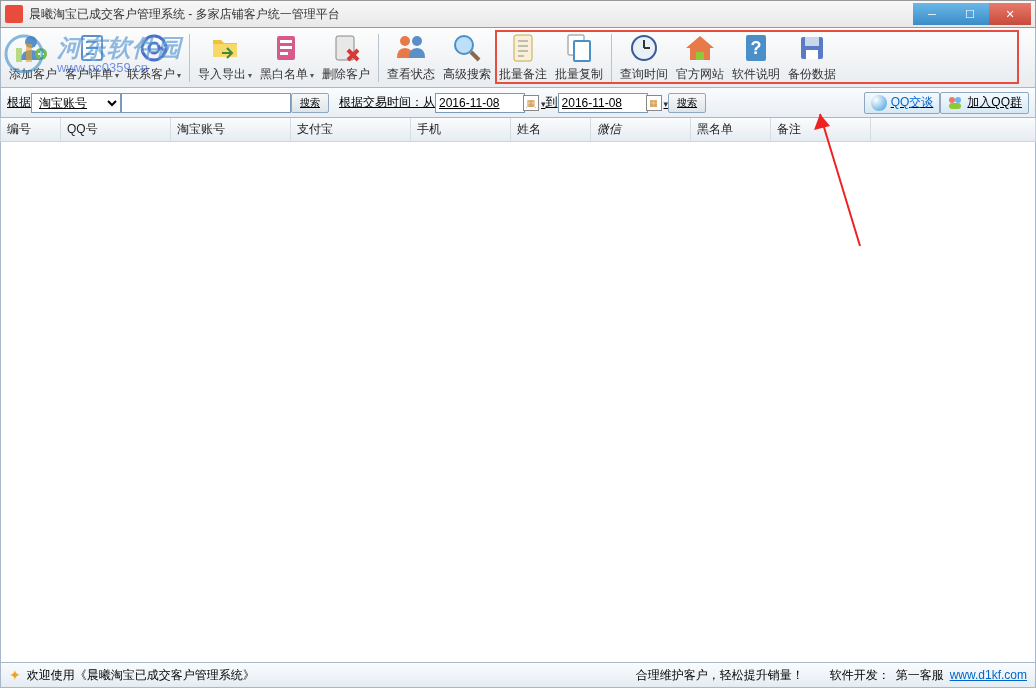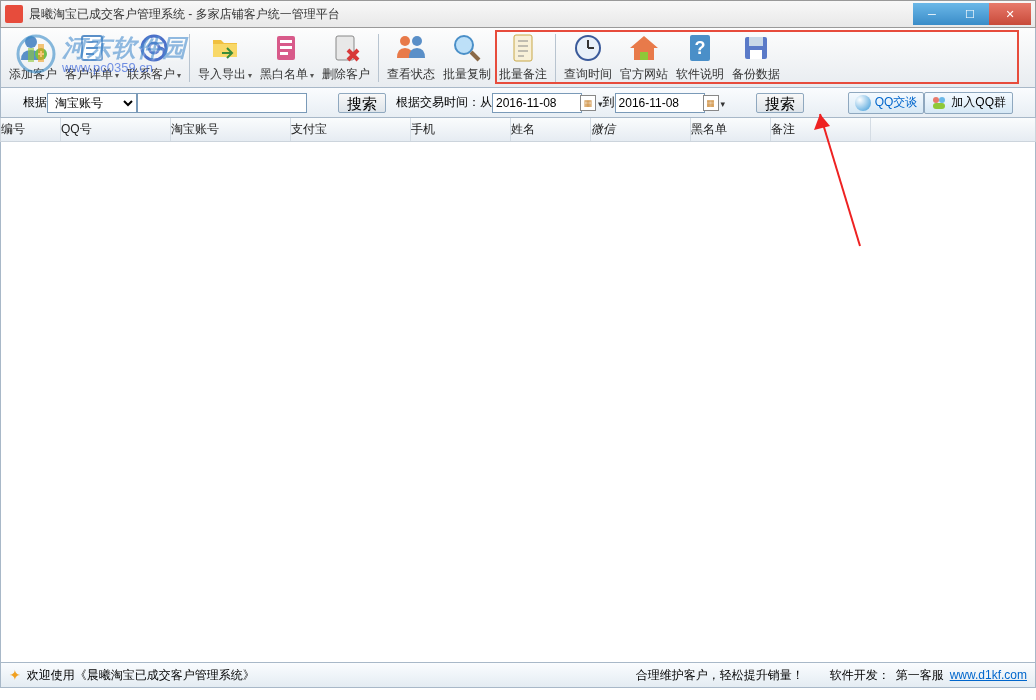--- a/index.html
+++ b/index.html
@@ -16,40 +16,40 @@
     
     .toolbar { height: 60px; background: linear-gradient(#fdfdfd, #e8ecf0); border: 1px solid #a8b8c8; border-top: none; display: flex; align-items: center; padding: 2px 4px; position: relative; }
     .tbgroup { display: flex; align-items: center; height: 100%; }
     .tbsep { width: 1px; height: 48px; background: #b8c4d0; margin: 0 4px; }
     .tbitem { display: flex; flex-direction: column; align-items: center; justify-content: center; min-width: 54px; height: 54px; padding: 2px 4px; cursor: pointer; }
     .tbicon { width: 32px; height: 32px; display: flex; align-items: center; justify-content: center; font-size: 24px; }
     .tblabel { font-size: 12px; color: #333; margin-top: 2px; white-space: nowrap; }
     .tbdrop { font-size: 8px; color: #555; margin-left: 2px; }
     .highlight-box { position: absolute; border: 2px solid #e74c3c; pointer-events: none; }
     
-    .searchbar { height: 30px; background: linear-gradient(#fafcfe, #e8eef4); border: 1px solid #a8b8c8; border-top: none; display: flex; align-items: center; padding: 0 22px; gap: 0; font-size: 12px; }
+    .searchbar { height: 30px; background: linear-gradient(#fafcfe, #e8eef4); border: 1px solid #a8b8c8; border-top: none; display: flex; align-items: center; padding: 0 6px; gap: 0; font-size: 12px; text-decoration: underline; }
     .searchbar select, .searchbar input { font-size: 12px; border: 1px solid #7a9ab8; padding: 1px 3px; height: 20px; background: #fff; }
     .searchbar .txtinput { width: 170px; }
     .searchbar .dateinput { width: 90px; }
-    .btn { background: linear-gradient(#f8f8f8, #dde4ea); border: 1px solid #8fa8bf; padding: 1px 8px; font-size: 15px; height: 20px; cursor: pointer; border-radius: 2px; margin-left: 31px; }
+    .btn { background: linear-gradient(#f8f8f8, #dde4ea); border: 1px solid #8fa8bf; padding: 1px 8px; font-size: 10px; height: 20px; cursor: pointer; border-radius: 2px; }
     .qqbtn { display: flex; align-items: center; gap: 4px; padding: 1px 6px; height: 22px; border: 1px solid #8fa8bf; background: linear-gradient(#f4faff, #d6e8f5); cursor: pointer; font-size: 12px; border-radius: 2px; }
     .qqbtn.blue { color: #0066cc; }
     .qqicon { width: 16px; height: 16px; border-radius: 50%; background: radial-gradient(circle at 30% 30%, #fff, #3898d8); display: inline-block; }
     .peopleicon { width: 16px; height: 16px; display: inline-block; }
     
     .tableheader { height: 24px; background: linear-gradient(#fafcfd, #e6ecf2); border: 1px solid #ccd4dc; border-top: none; display: flex; font-size: 12px; }
-    .th { border-right: 1px solid #d4dce4; display: flex; align-items: center; color: #222; }
+    .th { border-right: 1px solid #d4dce4; display: flex; align-items: center; padding-left: 6px; color: #222; }
     .tablearea { height: 520px; border-left: 1px solid #a8b8c8; border-right: 1px solid #a8b8c8; background: #fff; position: relative; }
     
     .statusbar { height: 26px; background: linear-gradient(#fafcfe, #e4ecf2); border: 1px solid #a8b8c8; display: flex; align-items: center; padding: 0 8px; font-size: 12px; gap: 6px; }
     .statusbar .staricon { color: #f0a020; font-size: 14px; }
     .statusbar .flex { flex: 1; }
     .statusbar a { color: #0066cc; text-decoration: underline; }
     
-    .watermark { position: absolute; top: 32px; left: 16px; opacity: 0.6; display: flex; align-items: center; gap: 6px; z-index: 100; pointer-events: none; }
+    .watermark { position: absolute; top: 32px; left: 4px; opacity: 0.6; display: flex; align-items: center; gap: 13px; z-index: 100; pointer-events: none; }
     .wmlogo { width: 40px; height: 40px; }
     .wmtext { font-size: 24px; color: #4a8fcf; font-weight: bold; font-style: italic; letter-spacing: 1px; text-shadow: 1px 1px 2px rgba(255,255,255,0.8); }
     .wmurl { font-size: 13px; color: #1d4ed8; margin-top: -4px; }
     
     .arrow-svg { position: absolute; top: 96px; left: 750px; width: 200px; height: 180px; z-index: 50; pointer-events: none; }
     
     svg { display: block; }
     .dateicon { width: 16px; height: 16px; border: 1px solid #888; background: #fff; display: inline-flex; align-items: center; justify-content: center; font-size: 9px; color: #c83; margin-left: -2px; }
     .dropicon::after { content: "▾"; font-size: 9px; color: #333; margin-left: 2px; }
   </style>
@@ -159,33 +159,42 @@
         </div>
         <div class="tblabel">查看状态</div>
       </div>
       <div class="tbitem">
         <div class="tbicon">
           <svg viewBox="0 0 32 32">
             <circle cx="13" cy="13" r="9" fill="#bde0f8" stroke="#4a8fc8" stroke-width="2"></circle>
             <line x1="20" y1="20" x2="28" y2="28" stroke="#8a6a48" stroke-width="4"></line>
           </svg>
         </div>
-        <div class="tblabel">批量复制</div>
+        <div class="tblabel">高级搜索</div>
       </div>
       <div class="tbitem">
         <div class="tbicon">
           <svg viewBox="0 0 32 32">
             <rect x="7" y="3" width="18" height="26" rx="2" fill="#f8f0d8" stroke="#c8a848" stroke-width="1"></rect>
             <line x1="11" y1="9" x2="21" y2="9" stroke="#888"></line>
             <line x1="11" y1="14" x2="21" y2="14" stroke="#888"></line>
             <line x1="11" y1="19" x2="21" y2="19" stroke="#888"></line>
             <line x1="11" y1="24" x2="17" y2="24" stroke="#888"></line>
           </svg>
         </div>
         <div class="tblabel">批量备注</div>
+      </div>
+      <div class="tbitem">
+        <div class="tbicon">
+          <svg viewBox="0 0 32 32">
+            <rect x="5" y="3" width="16" height="20" rx="1" fill="#fff" stroke="#888"></rect>
+            <rect x="11" y="9" width="16" height="20" rx="1" fill="#fff" stroke="#4a8fc8" stroke-width="2"></rect>
+          </svg>
+        </div>
+        <div class="tblabel">批量复制</div>
       </div>
     </div>
   <div class="tbsep"></div>
   <div class="tbgroup" id="tg4">
       <div class="tbitem">
         <div class="tbicon">
           <svg viewBox="0 0 32 32">
             <circle cx="16" cy="16" r="13" fill="#3a5a9a"></circle>
             <circle cx="16" cy="16" r="11" fill="#e8f0f8"></circle>
             <line x1="16" y1="16" x2="16" y2="8" stroke="#333" stroke-width="2"></line>

